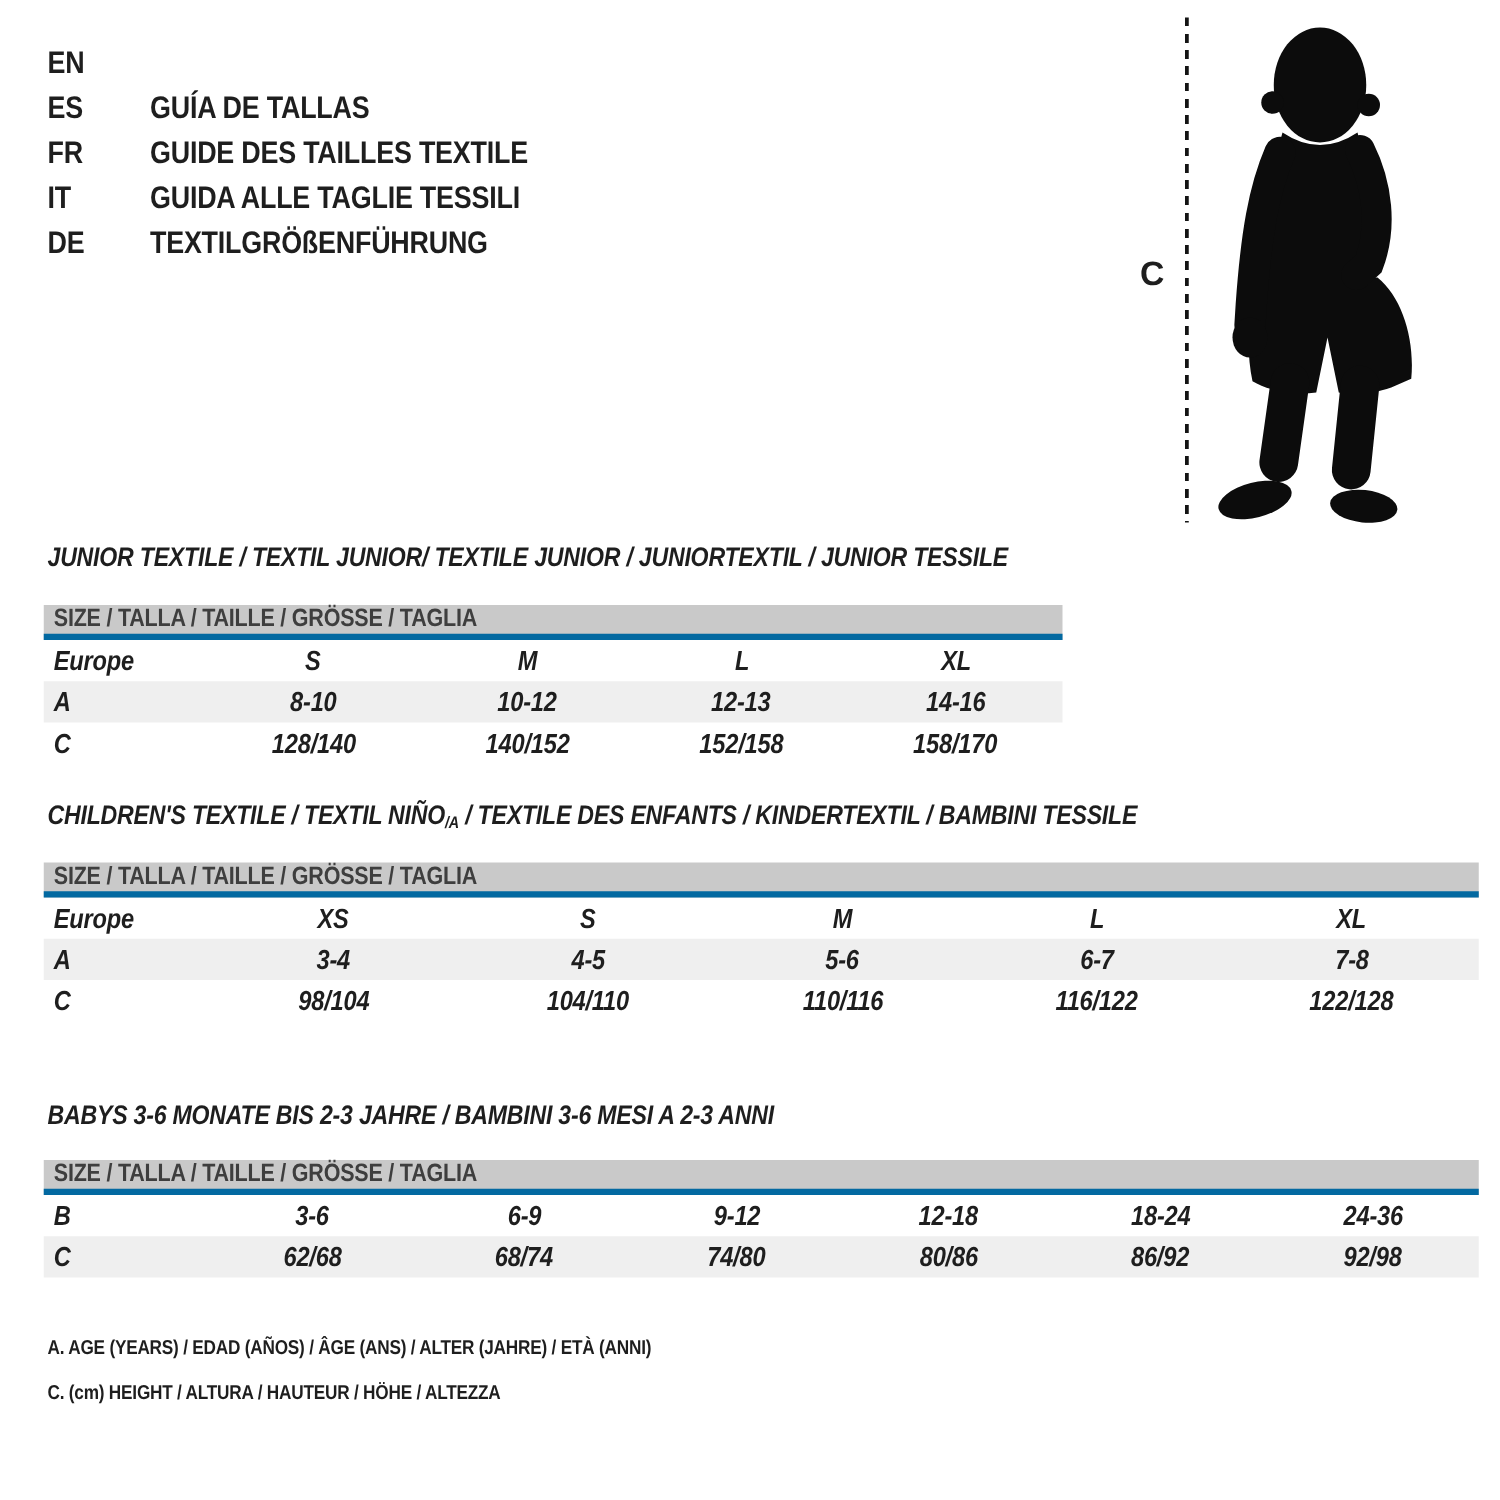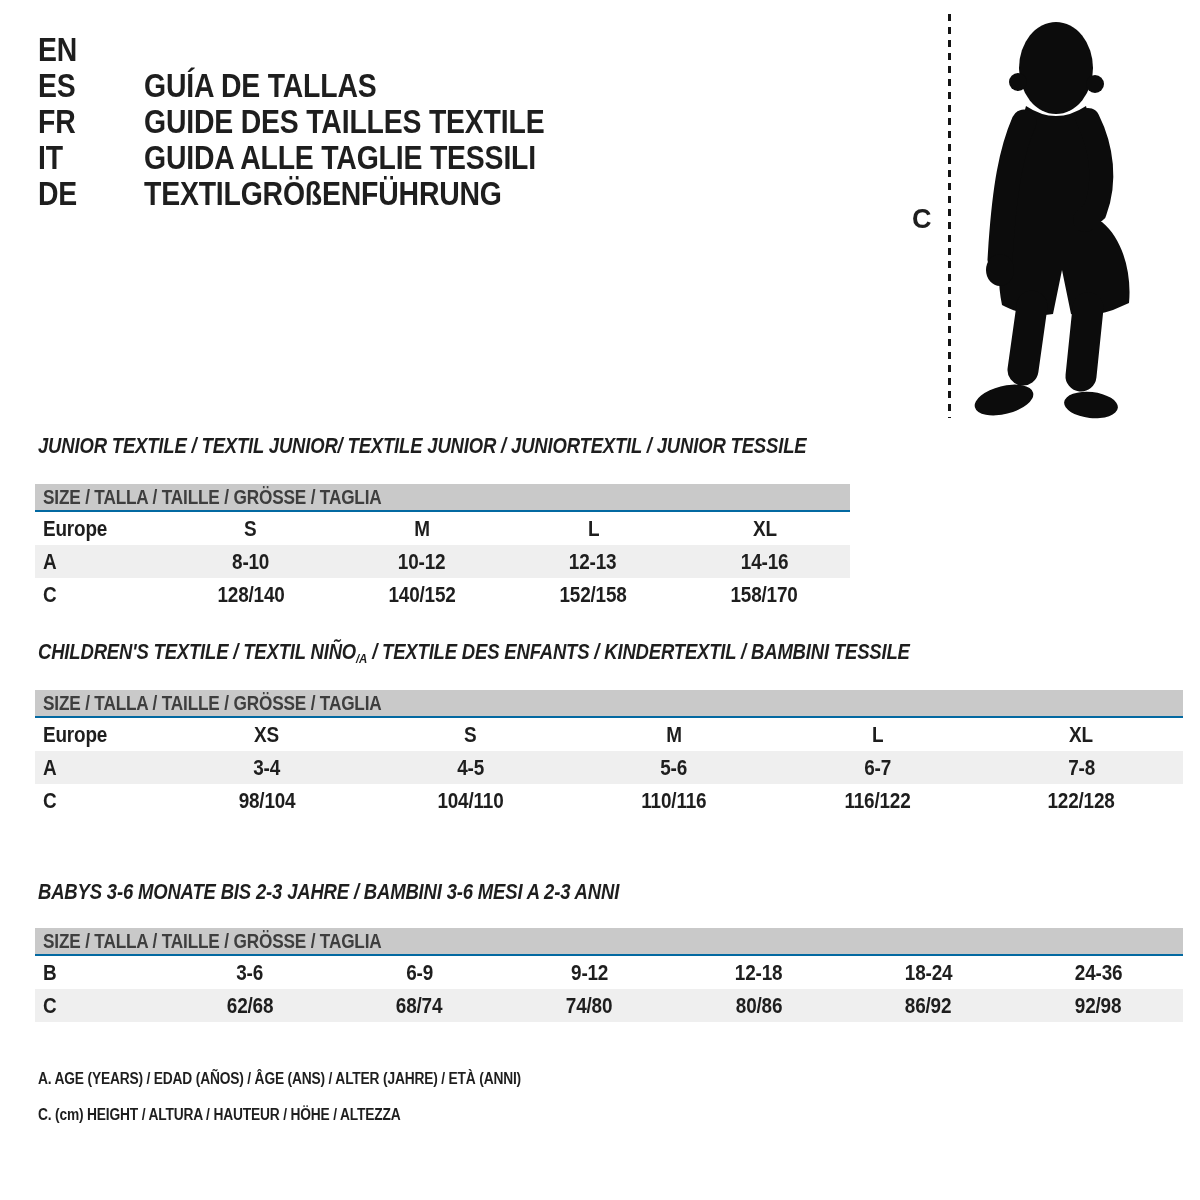--- a/index.html
+++ b/index.html
@@ -11,21 +11,21 @@
     -webkit-font-smoothing:antialiased;
   }
   .page { position:relative; width:1200px; height:1200px; overflow:hidden; background:#fff; }
 
   
   .cond { display:inline-block; transform:scaleX(.86); transform-origin:0 50%; white-space:nowrap; letter-spacing:-.2px; }
   .cond-c { transform-origin:50% 50%; }
 
   
   .lang-block { position:absolute; left:38px; top:32px; }
-  .lang-row { display:flex; align-items:center; height:36px; font-weight:700; font-size:33px;gap:24px; }
+  .lang-row { display:flex; align-items:center; height:36px; font-weight:700; font-size:25px; }
   .lang-code { width:82px; flex:0 0 82px; }
   .lang-title { flex:1; }
 
   
   .figure { position:absolute; left:900px; top:0; width:260px; height:430px; }
   .c-label { position:absolute; left:12px; top:204px; font-weight:700; font-size:27px; }
   .dash-line { position:absolute; left:48px; top:14px; width:3px; height:404px;
     background:repeating-linear-gradient(to bottom, #141414 0 7px, transparent 7px 13px); }
   .baby-svg { position:absolute; left:64px; top:18px; }
 
@@ -35,24 +35,24 @@
   .h-children { top:640px; }
   .h-babies-1 { top:848px; }
   .h-babies-2 { top:880px; }
   .subsize { font-size:.62em; vertical-align:-.28em; }
 
   
   .size-table { position:absolute; left:35px; }
   .t-junior { top:484px; width:815px; }
   .t-children { top:690px; width:1148px; }
   .t-babies { top:928px; width:1148px; }
-  .size-bar { height:28px; background:#c9c9c9; border-bottom:2px solid #0369a1;
+  .size-bar { height:28px; background:#c9c9c9; border-bottom:5px solid #0369a1;
     display:flex; align-items:center; padding-left:8px;
     font-weight:700; font-size:20px; color:#3e3e3e; }
-  .trow { display:flex; align-items:center; height:33px; font-weight:700; font-size:22px; }
+  .trow { display:flex; align-items:center; height:33px; font-weight:700; font-size:22px;font-style:italic; }
   .trow.shaded { background:#efefef; }
   .trow .lbl { width:130px; flex:0 0 130px; padding-left:8px; text-align:left; }
   .trow .val { flex:1; text-align:center; }
 
   
   .legend { position:absolute; left:38px; top:1070px; }
   .legend-line { height:36px; font-weight:700; font-size:16px; }
 </style>
 </head>
 <body>

